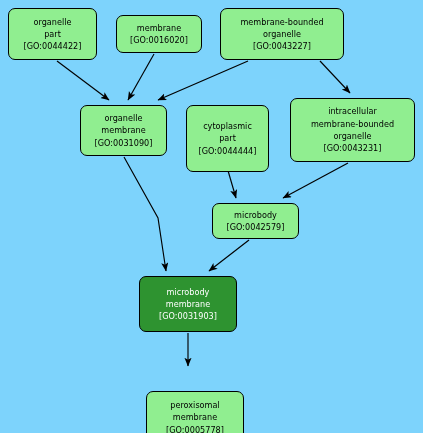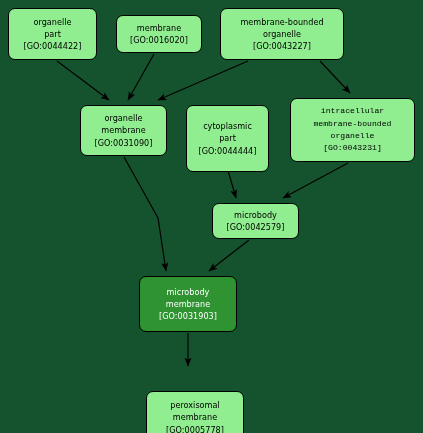--- a/index.html
+++ b/index.html
@@ -8,21 +8,21 @@
     padding: 0;
     background: #ffffff;
   }
   body {
     font-family: "DejaVu Sans", "Liberation Sans", sans-serif;
   }
   #graph {
     position: relative;
     width: 423px;
     height: 433px;
-    background: #14532d;
+    background: #7dd3fc;
     overflow: hidden;
   }
   #edge-layer {
     position: absolute;
     left: 0;
     top: 0;
     width: 423px;
     height: 433px;
     pointer-events: none;
   }
@@ -94,21 +94,21 @@
       <div class="node" style="left: 80px; top: 105px; width: 87px; height: 51px;">
         <span class="nline">organelle</span>
         <span class="nline">membrane</span>
         <span class="nline">[GO:0031090]</span>
       </div>
       <div class="node" style="left: 186px; top: 105px; width: 83px; height: 67px;">
         <span class="nline">cytoplasmic</span>
         <span class="nline">part</span>
         <span class="nline">[GO:0044444]</span>
       </div>
-      <div class="node" style="left: 290px; top: 98px; width: 125px; height: 64px; font-family: Liberation Mono, monospace;">
+      <div class="node" style="left: 290px; top: 98px; width: 125px; height: 64px;">
         <span class="nline">intracellular</span>
         <span class="nline">membrane-bounded</span>
         <span class="nline">organelle</span>
         <span class="nline">[GO:0043231]</span>
       </div>
       <div class="node" style="left: 212px; top: 203px; width: 87px; height: 36px;">
         <span class="nline">microbody</span>
         <span class="nline">[GO:0042579]</span>
       </div>
       <div class="node selected" style="left: 139px; top: 276px; width: 98px; height: 56px;">

